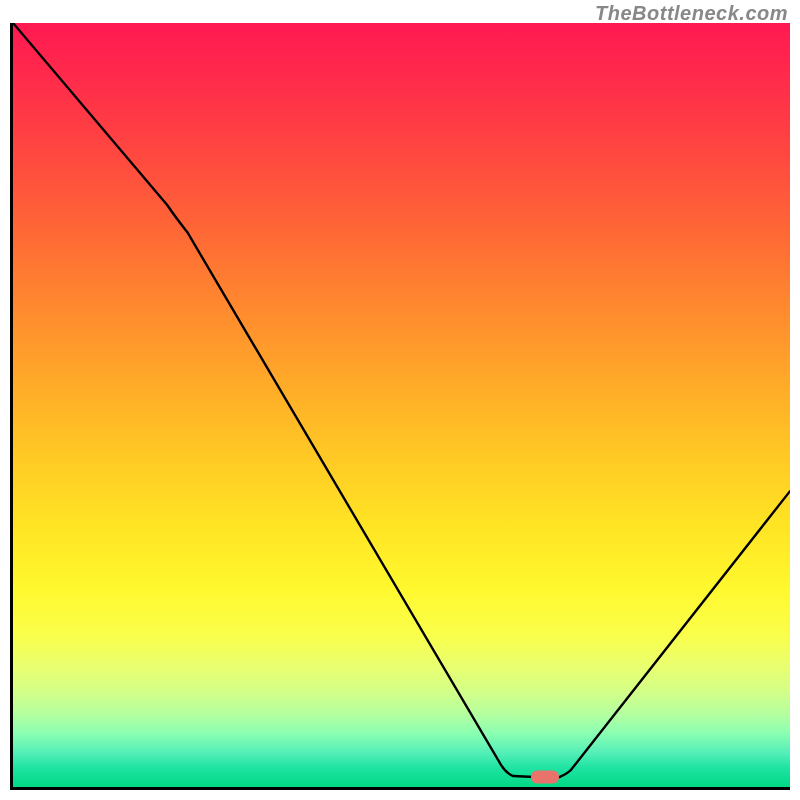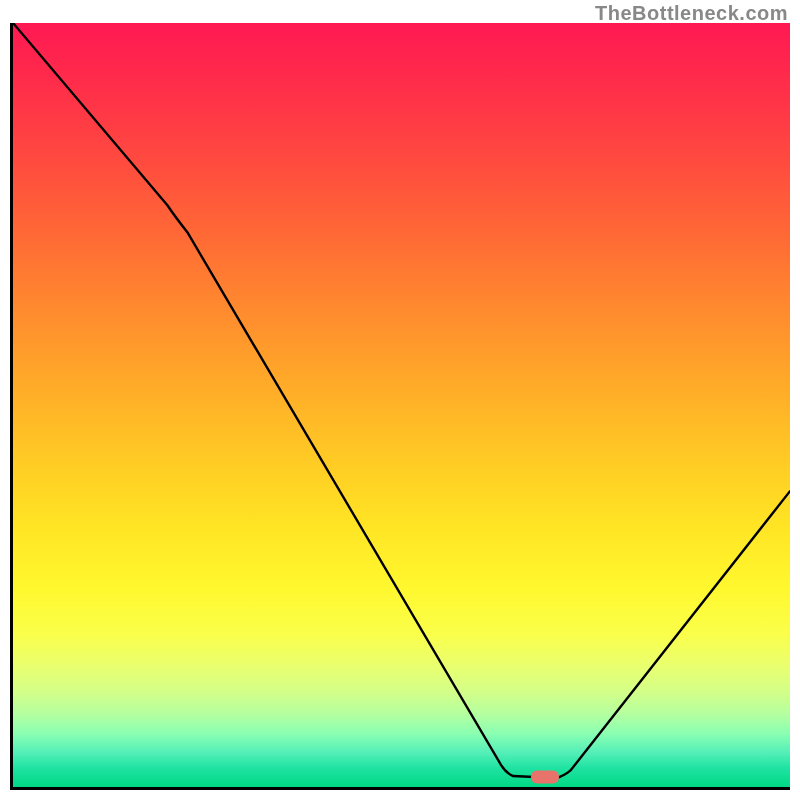--- a/index.html
+++ b/index.html
@@ -6,20 +6,21 @@
   body { width: 800px; height: 800px; background: #fff; position: relative; font-family: Arial, sans-serif; }
   .attribution {
     position: absolute;
     top: 2px;
     right: 12px;
     font-size: 20px;
     font-weight: bold;
     color: #888;
     letter-spacing: 0.5px;
     z-index: 10;
+    font-style: italic;
   }
   .plot-area {
     position: absolute;
     left: 10px;
     top: 23px;
     width: 780px;
     height: 767px;
     border: 3px solid #000;
     border-top: none;
     border-right: none;

